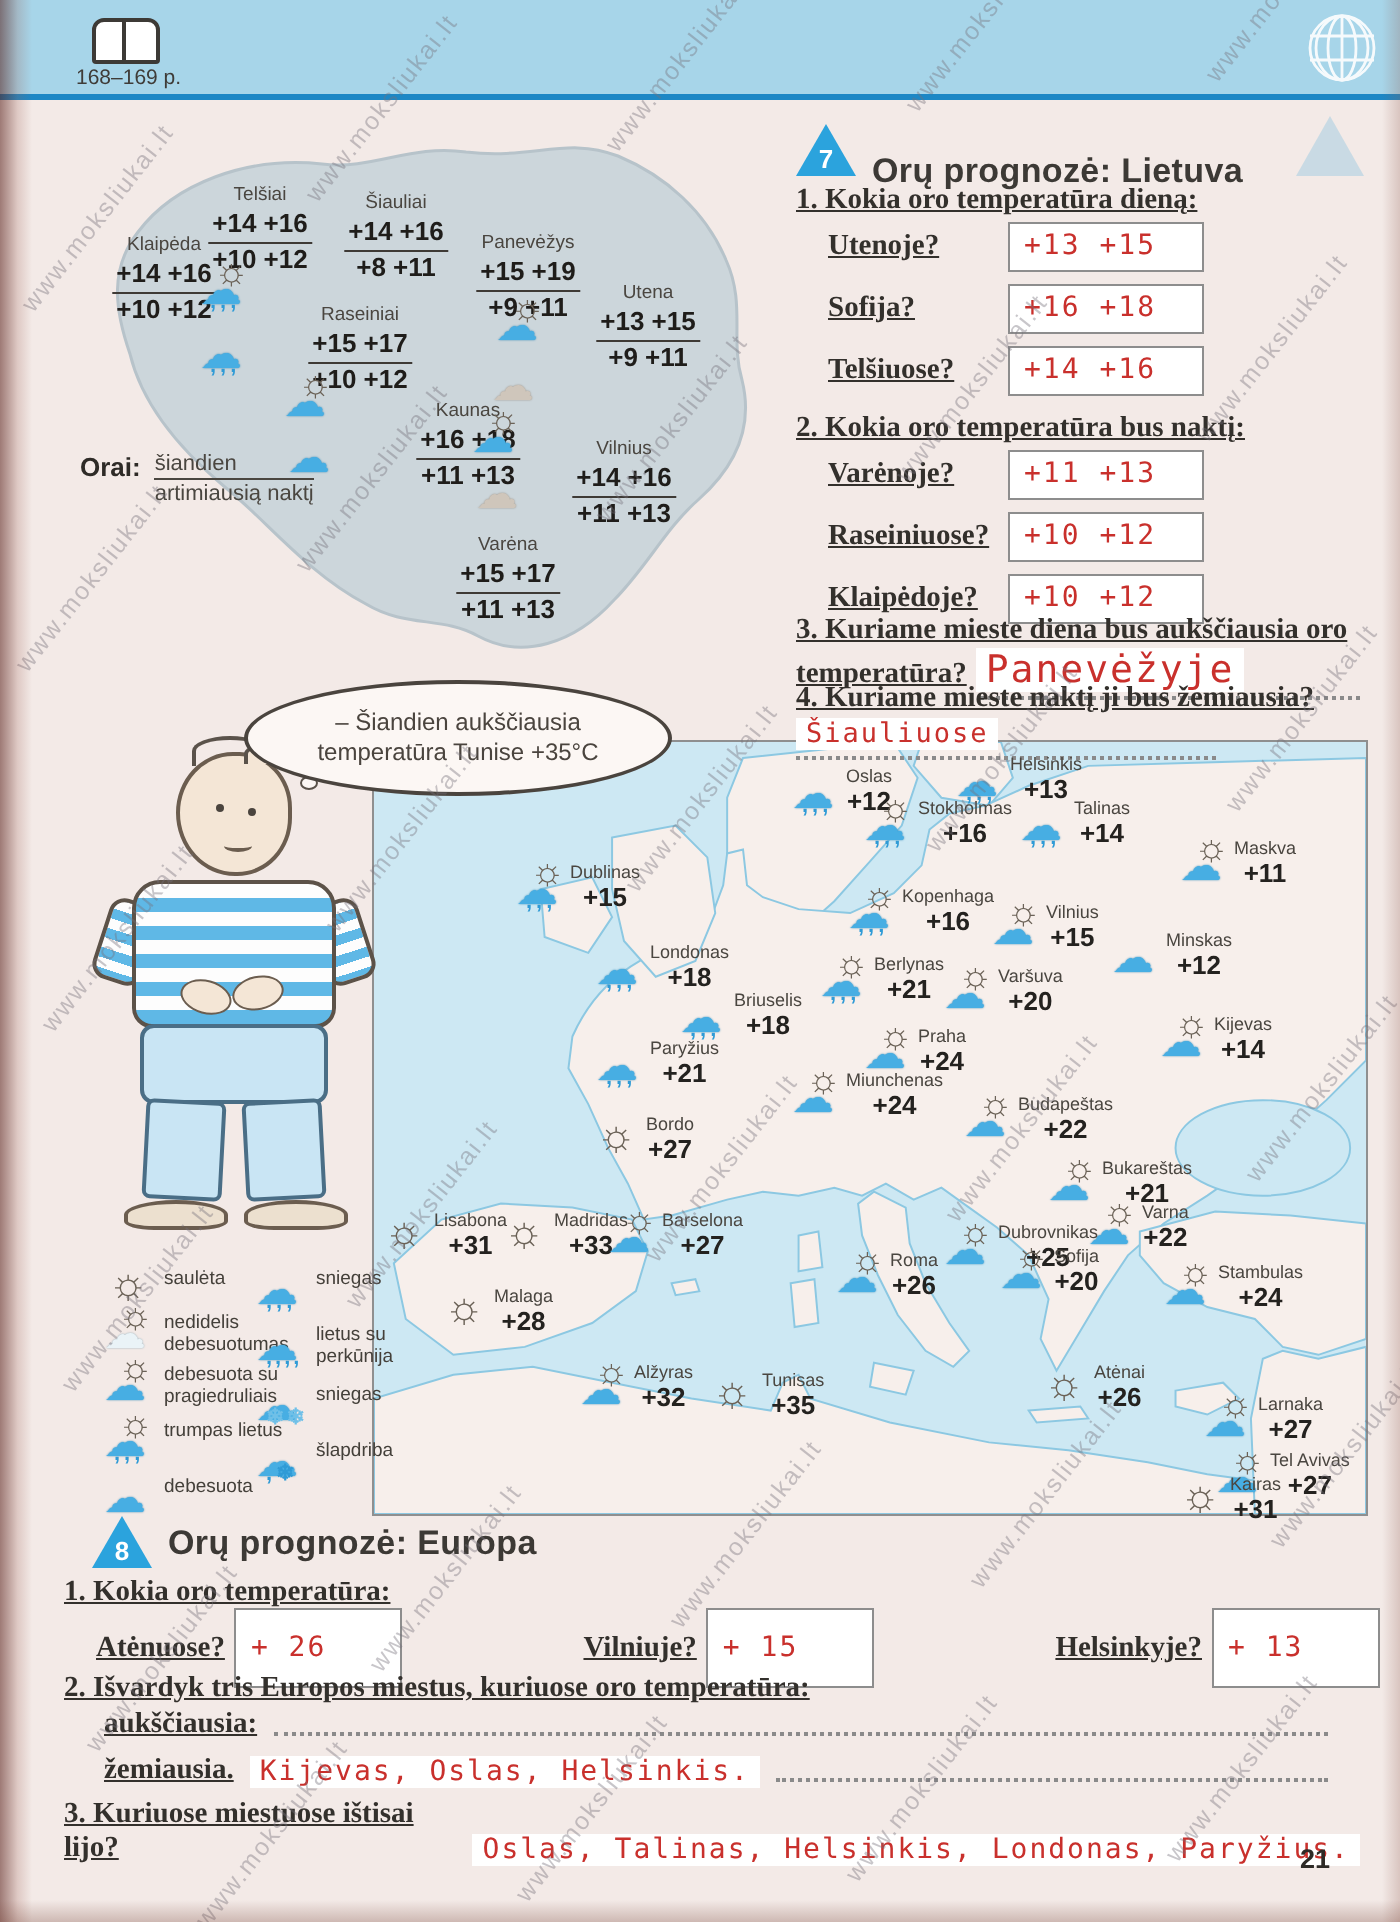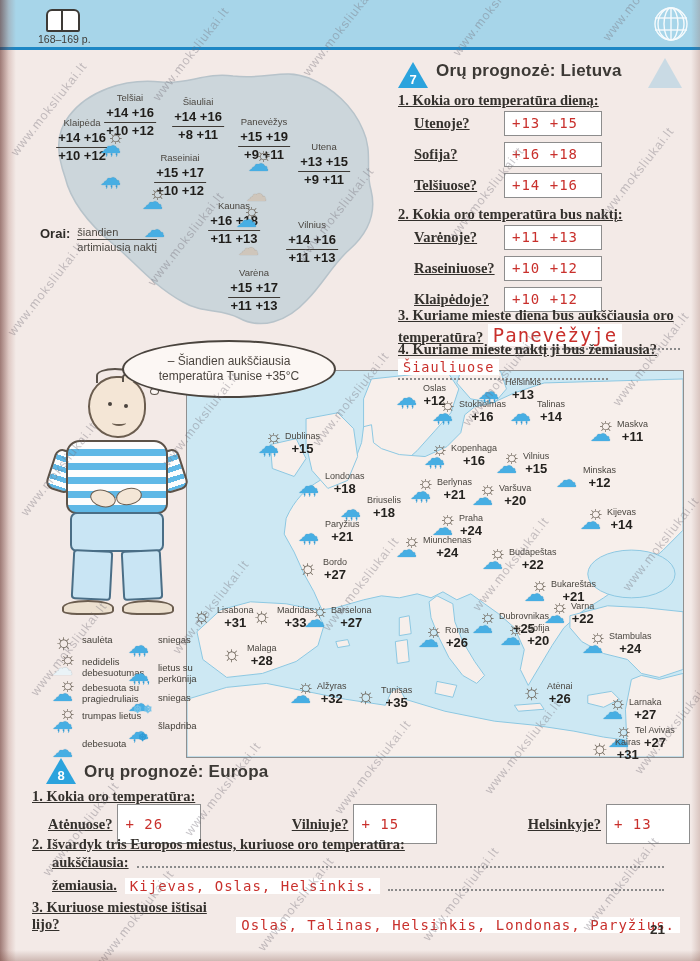--- a/index.html
+++ b/index.html
@@ -261,21 +261,21 @@
     <span class="lab">Orai:</span>
     <span class="col">
       <span class="t">šiandien</span>
       <span class="b">artimiausią naktį</span>
     </span>
   </div>
 
   <div class="tri" style="left:398px;top:62px;z-index:3">
     <span>7</span>
   </div>
-  <div class="ex-title" style="left:436px;top:61px;z-index:3">Orų prognozė: Lietuva</div>
+  <div class="ex-title" style="left:436px;top:76px;z-index:3">Orų prognozė: Lietuva</div>
 
   <div class="q abs" style="left:398px;top:92px;z-index:3">1.  Kokia oro temperatūra dieną:</div>
   <div class="ex7-rows" style="left:414px;top:110px;z-index:3">
 
       <div class="ex7-row">
         <span class="q lbl">Utenoje?</span>
         <span class="ansbox">
           <span class="hand">+13 +15</span>
         </span>
       </div>

